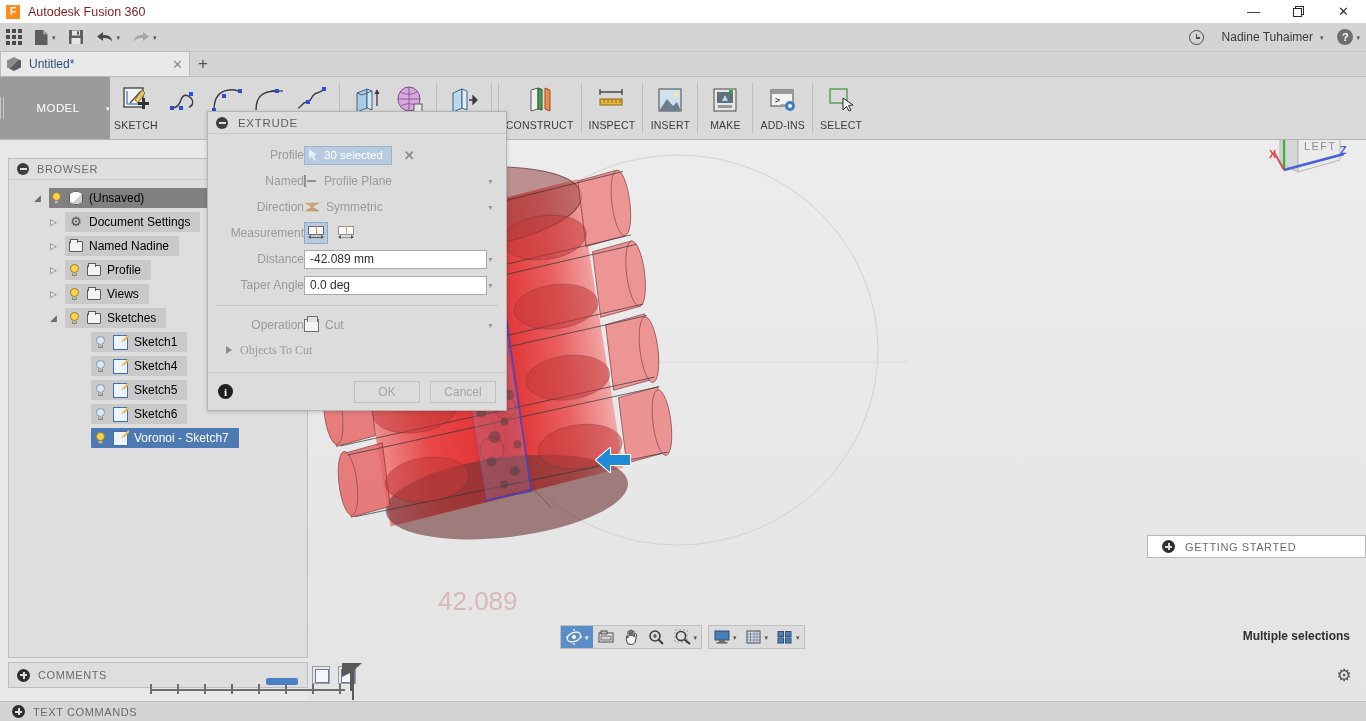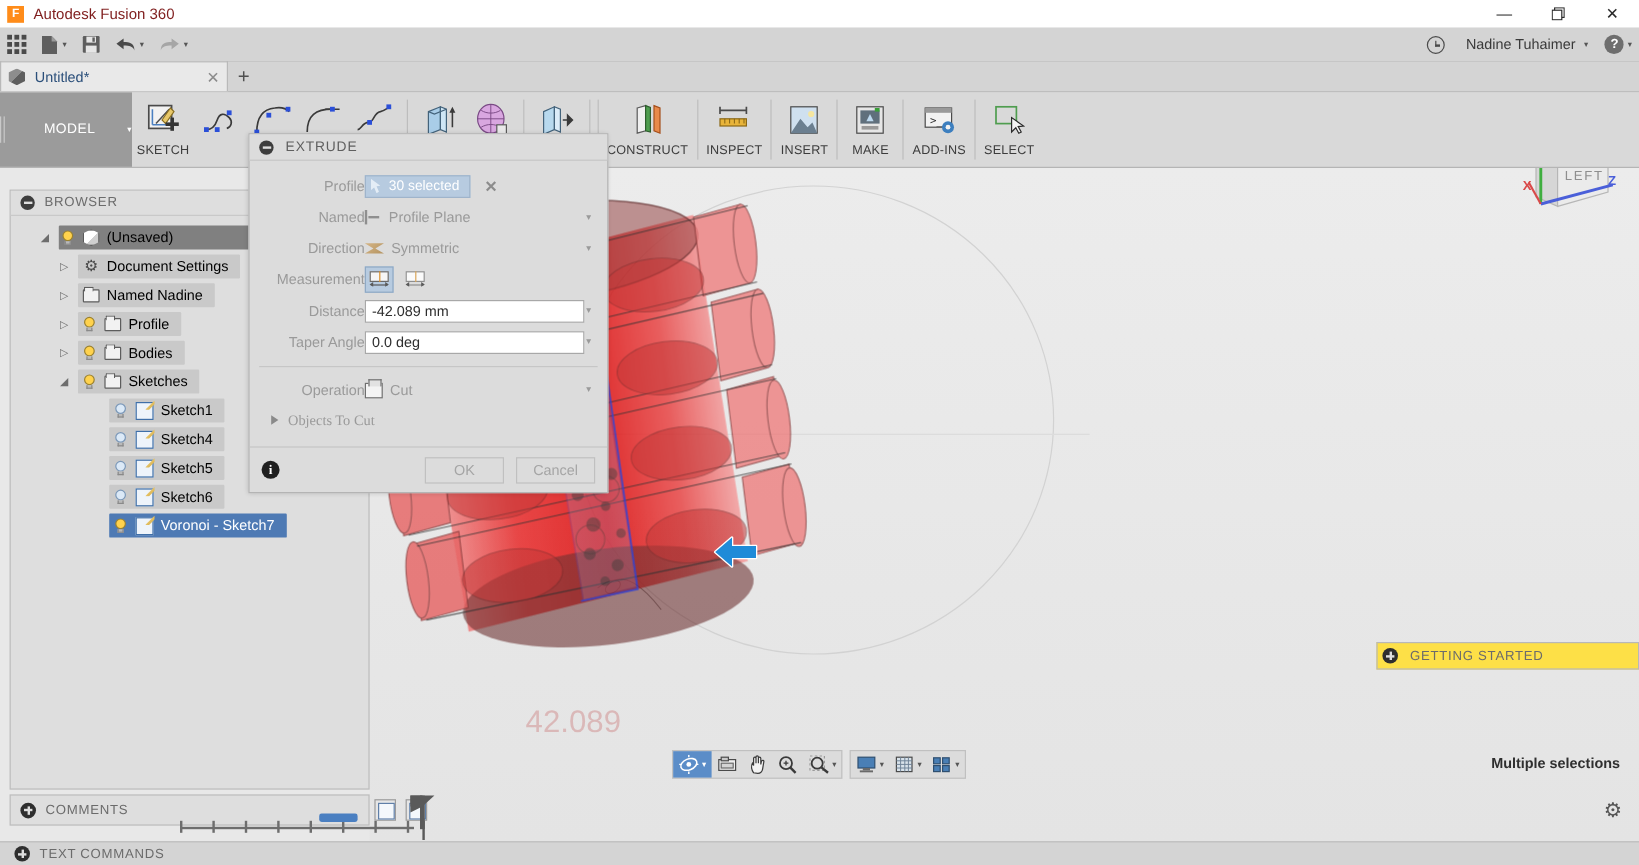--- a/index.html
+++ b/index.html
@@ -356,22 +356,22 @@
   }
   .navbtn {
     height: 22px; display:flex; align-items:center; justify-content:center;
     padding: 0 4px; gap:2px;
   }
   .navbtn.active { background:#5b8dc8; }
 
   
   .getstart {
     position: absolute; left: 1147px; top: 535px; width: 219px; height: 23px;
-    background: #fde047; border: 1px solid #b8b8b8; display:flex;
-    align-items:center; gap:10px; padding-left: 4px;
+    background: #ffffff; border: 1px solid #b8b8b8; display:flex;
+    align-items:center; gap:10px; padding-left: 14px;
   }
   .status-text {
     position: absolute; right: 16px; top: 629px; font-size: 12px;
     color: #2f2f2f; font-weight: 600;
   }
   .gear-br {
     position: absolute; right: 12px; top: 666px; width: 20px; height: 20px;
     color: #555; font-size: 17px; line-height: 20px; text-align:center;
   }
 
@@ -886,21 +886,21 @@
       </div>
 
       <div class="trow" style="padding-left:34px">
         <span class="arrow">▷</span>
         <span class="chip">
           <span class="bulb">
               <i class="b"></i>
               <i class="s"></i>
             </span>
           <span class="folder"></span>
-          <span class="tlabel">Bodies</span>
+          <span class="tlabel">Views</span>
         </span>
       </div>
 
       <div class="trow" style="padding-left:34px">
         <span class="arrow">◢</span>
         <span class="chip">
           <span class="bulb">
               <i class="b"></i>
               <i class="s"></i>
             </span>

